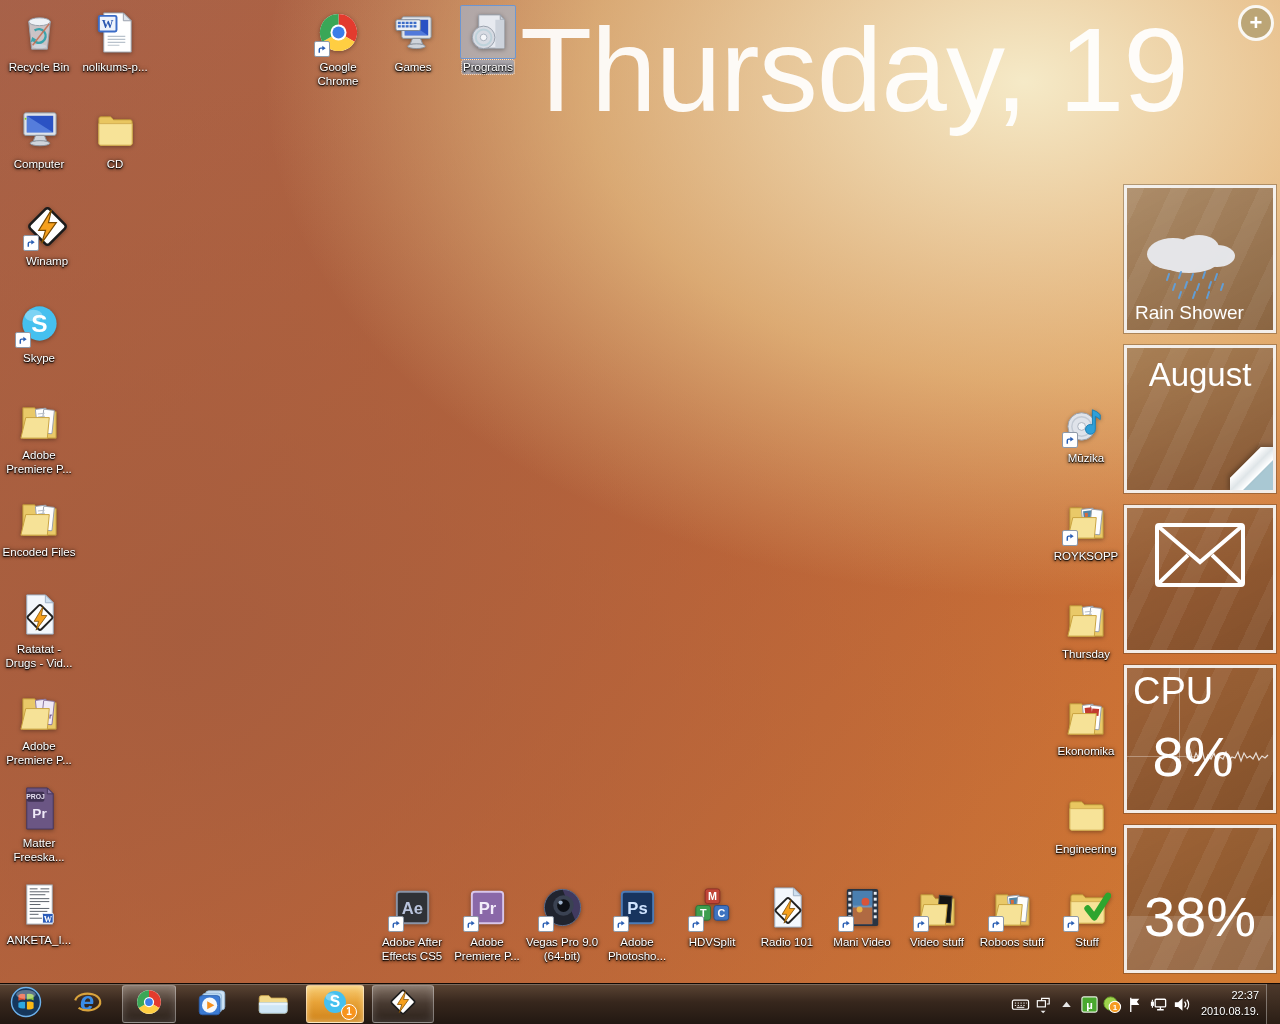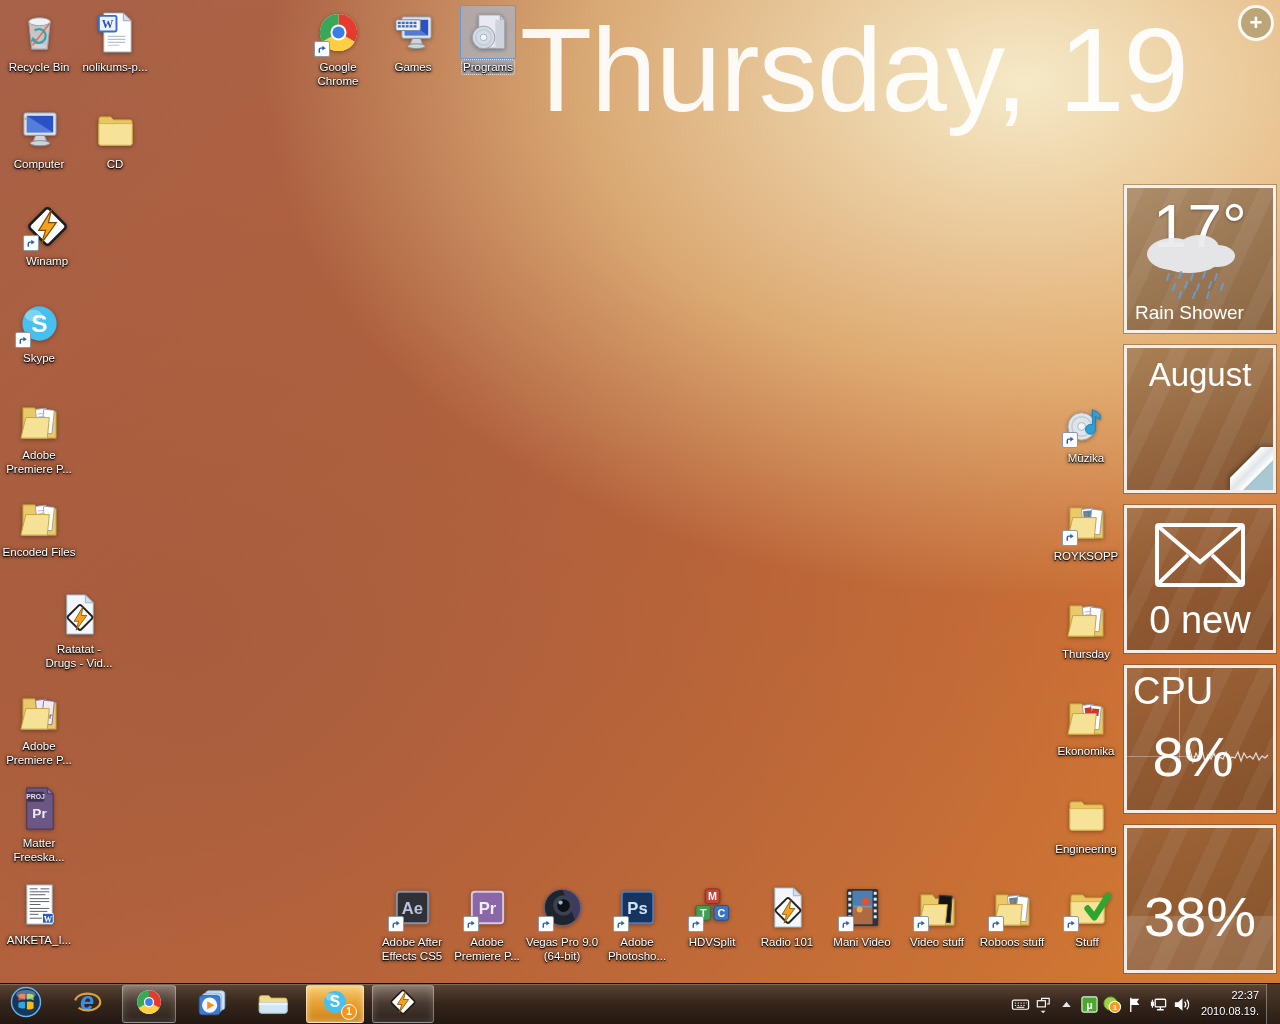--- a/index.html
+++ b/index.html
@@ -178,21 +178,21 @@
           <g>
             <rect x="21" y="12" width="11" height="24" rx="1" fill="#fff" stroke="#9aa1ac" transform="rotate(-6 26 24)"></rect>
             <rect x="27" y="13" width="11" height="24" rx="1" fill="#fdfdfd" stroke="#9aa1ac" transform="rotate(6 32 25)"></rect>
             <path d="M23 17h7M23 20h7M23 23h7M23 26h7" stroke="#b6bec8" stroke-width="1" transform="rotate(-6 26 24)"></path>
           </g>
           <path d="M5 42 l5 -21 h24 l-2 21 z" fill="#f6e297" stroke="#c9a23e"></path>
         </svg>
       </div>
       <div class="dlabel">Encoded Files</div>
     </div>
-    <div class="dicon" style="left: 1px; top: 587px; padding-left: 40px;">
+    <div class="dicon" style="left: 1px; top: 587px;">
       <div class="ibox">
         <svg class="main" viewBox="0 0 48 48">
           <path d="M11 4 h19 l8 8 v32 h-27 z" fill="#f3f7fc" stroke="#9fb0c4"></path>
           <path d="M30 4 l8 8 h-8 z" fill="#cfe0f0" stroke="#9fb0c4"></path>
           <g transform="translate(24.5 27)">
             <g transform="rotate(45)">
               <rect x="-9.5" y="-9.5" width="19" height="19" rx="2" fill="#fff" stroke="#222" stroke-width="2"></rect>
             </g>
             <path d="M3 -11 L-6 4 h4.5 l-2.5 9 L7 -2 h-5.5 z" fill="#f6a01d" stroke="#7a4a00" stroke-width=".8"></path>
           </g>
@@ -556,21 +556,20 @@
         <svg class="main" viewBox="0 0 48 48">
           <path d="M7 13 q0 -2 2 -2 h10 l3 3 h17 q2 0 2 2 v22 q0 2 -2 2 h-30 q-2 0 -2 -2 z" fill="#e9c660" stroke="#bb9336"></path>
           <path d="M7 18 h34 v20 q0 2 -2 2 h-30 q-2 0 -2 -2 z" fill="#f7e398" stroke="#d4af54"></path>
         </svg>
       </div>
       <div class="dlabel">Engineering</div>
     </div>
   </div>
 
 <div class="widget" style="top:185px">
-  <div class="w-temp">17°</div>
   <div class="w-cloud">
     <svg width="120" height="78" viewBox="0 0 120 78">
       <g fill="#e9ebf0" opacity=".95">
         <ellipse cx="42" cy="32" rx="26" ry="16"></ellipse>
           <ellipse cx="68" cy="26" rx="20" ry="13"></ellipse>
         <ellipse cx="86" cy="34" rx="18" ry="11"></ellipse>
           <ellipse cx="58" cy="38" rx="30" ry="13"></ellipse>
       </g>
       <g stroke="#5fa0dd" stroke-width="2" stroke-linecap="round" opacity=".95">
         <path d="M38 52 l-2 6 M50 50 l-2 6 M62 52 l-2 6 M74 50 l-2 6 M86 52 l-2 6
@@ -588,21 +587,20 @@
 </div>
 
 <div class="widget" style="top:505px">
   <div class="w-mailicon">
     <svg width="92" height="66" viewBox="0 0 92 66" fill="none" stroke="#fff" stroke-width="4">
       <rect x="3" y="3" width="86" height="60" rx="2"></rect>
       <path d="M5 5 L46 40 L87 5"></path>
         <path d="M5 61 L34 33 M87 61 L58 33"></path>
     </svg>
   </div>
-  <div class="w-mailcount">0 new</div>
 </div>
 
 <div class="widget" style="top:665px">
   <div class="w-title">CPU</div>
   <div class="xline" style="left:52px;top:0;width:1px;height:92px"></div>
   <div class="xline" style="left:0;top:88px;width:70px;height:1px"></div>
   <div class="w-val">8%</div>
   <svg class="cpuwave" width="146" height="44" viewBox="0 0 146 44">
     <path d="M60 24 l3 -8 3 12 3 -9 3 6 3 -10 3 13 3 -7 3 4 3 -6 3 9 3 -5 3 2 3 -7 3 8 3 -3 3 1 3 -6 3 9 3 -8 3 5 3 -2 3 3 3 -6 3 7 3 -4 3 2 3 -3" fill="none" stroke="rgba(255,255,255,.8)" stroke-width="1.2"></path>
   </svg>

